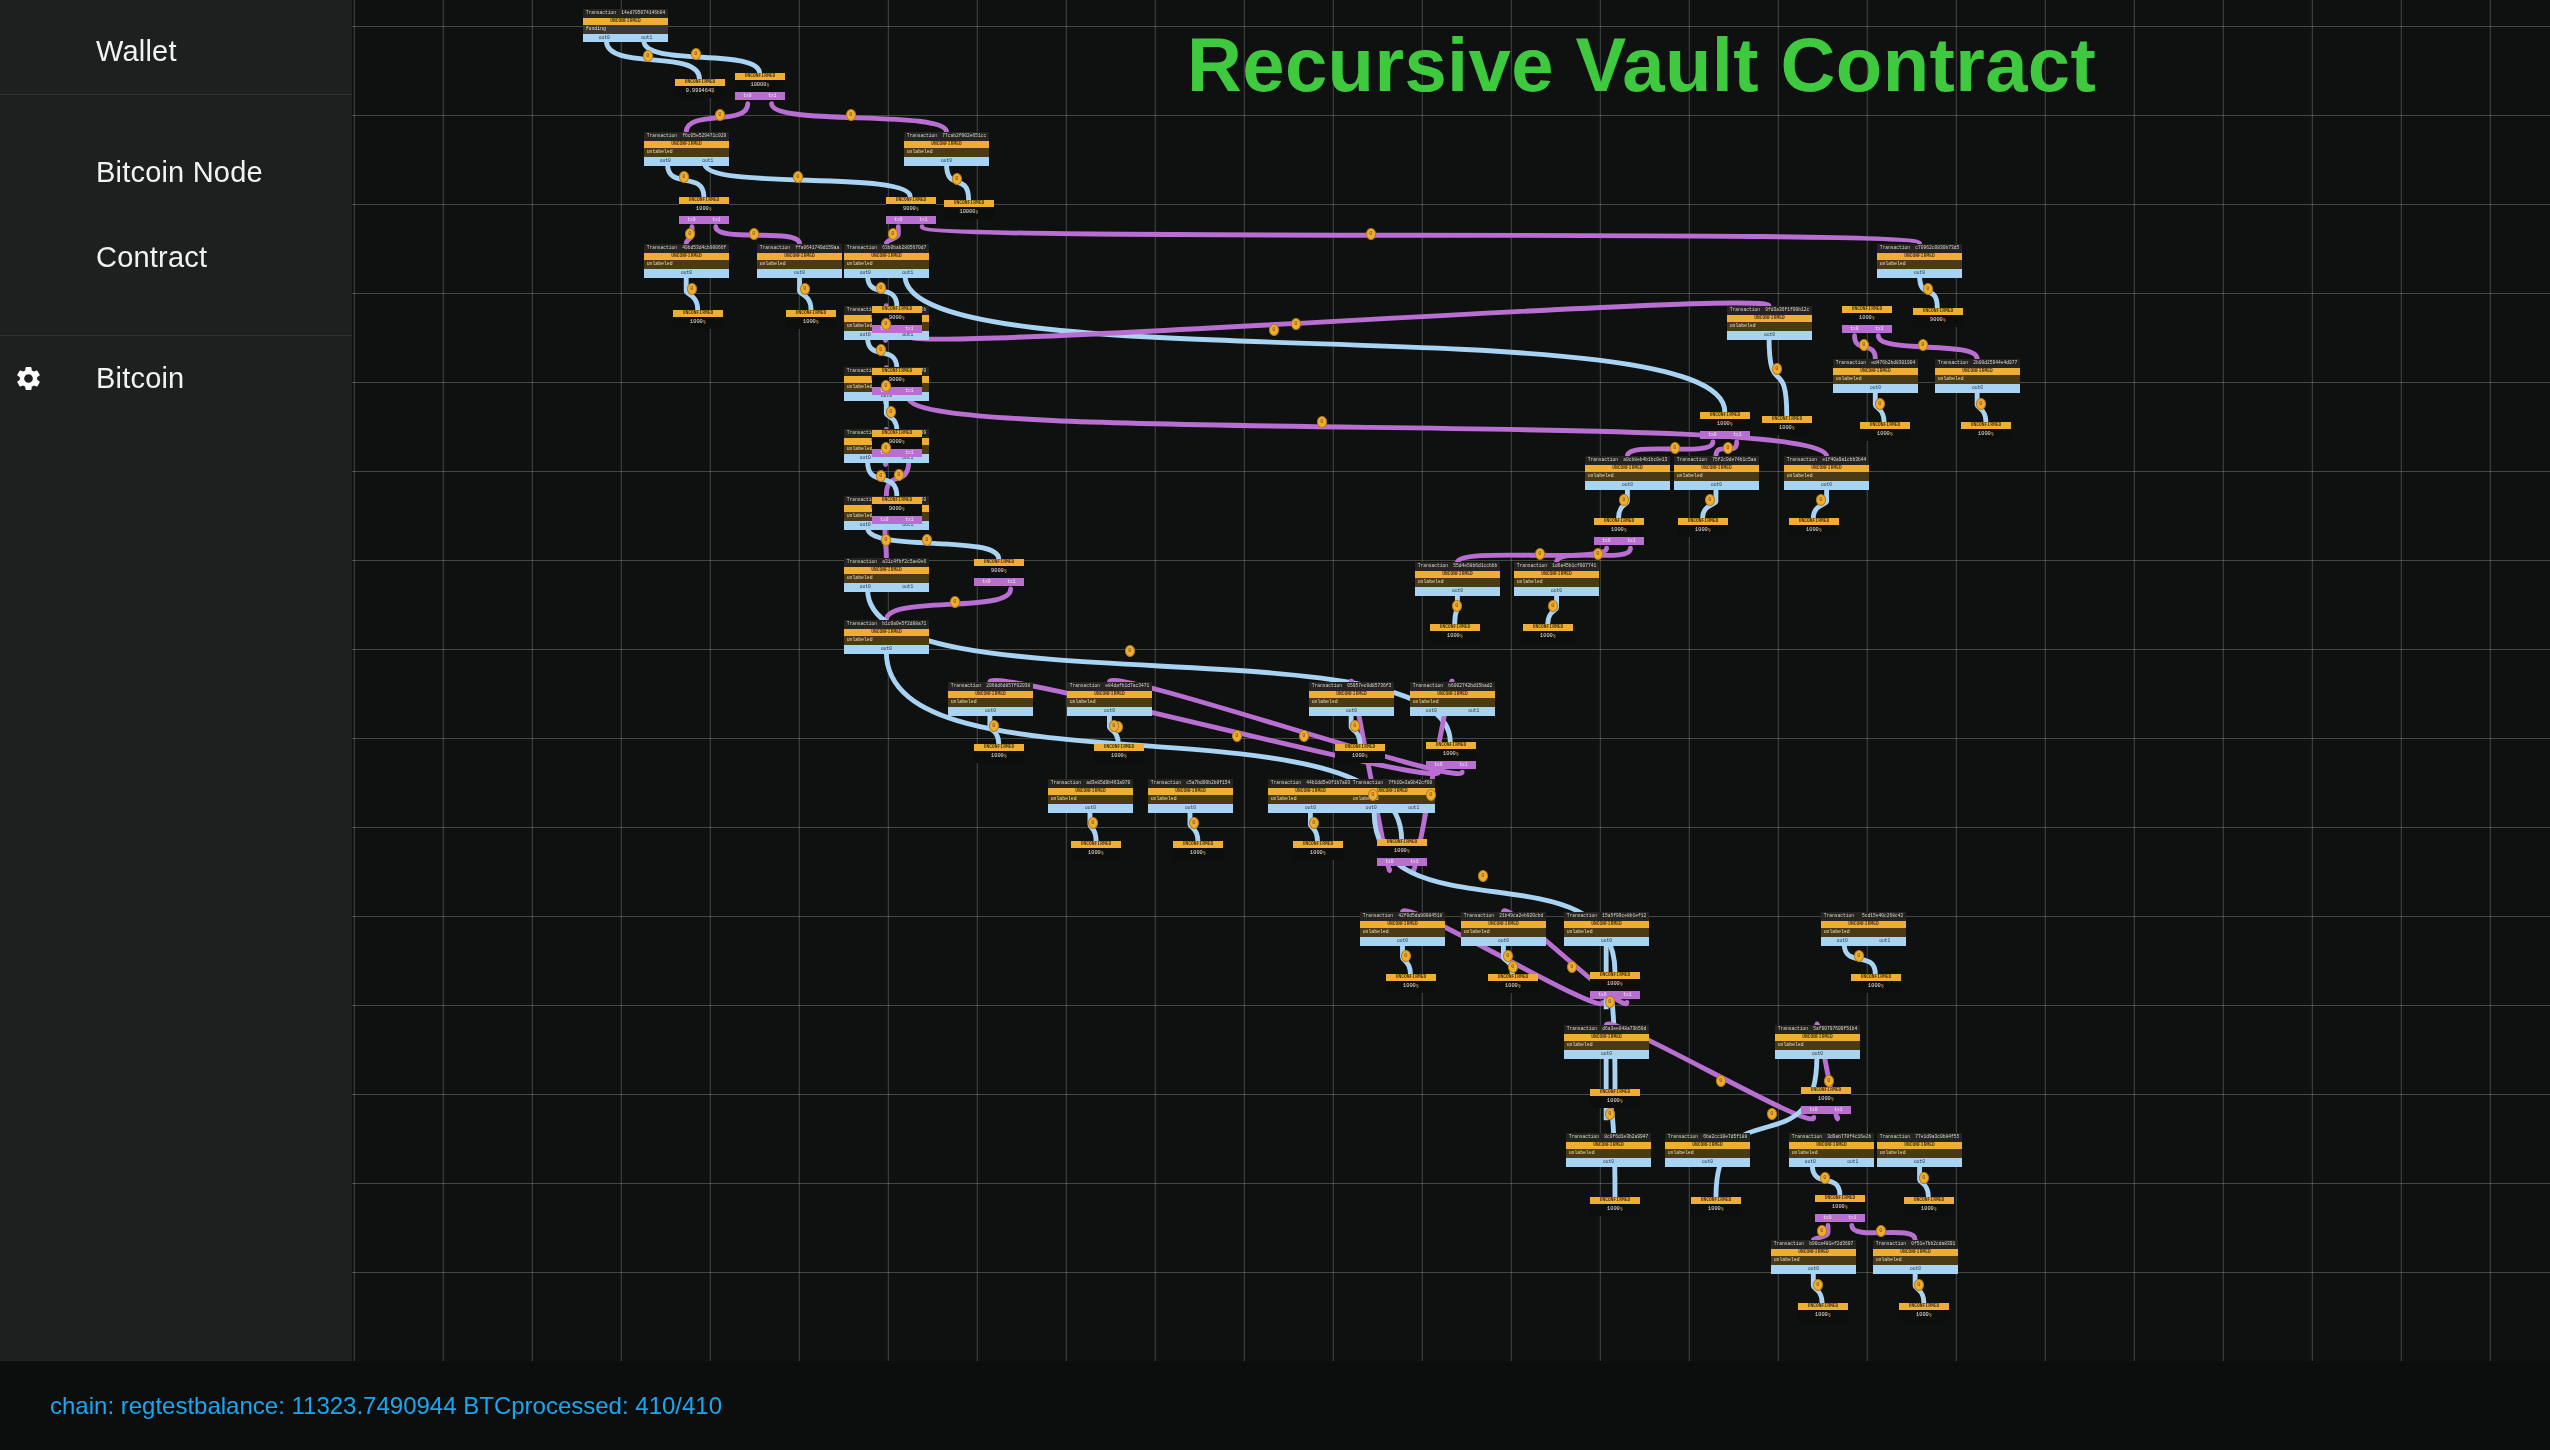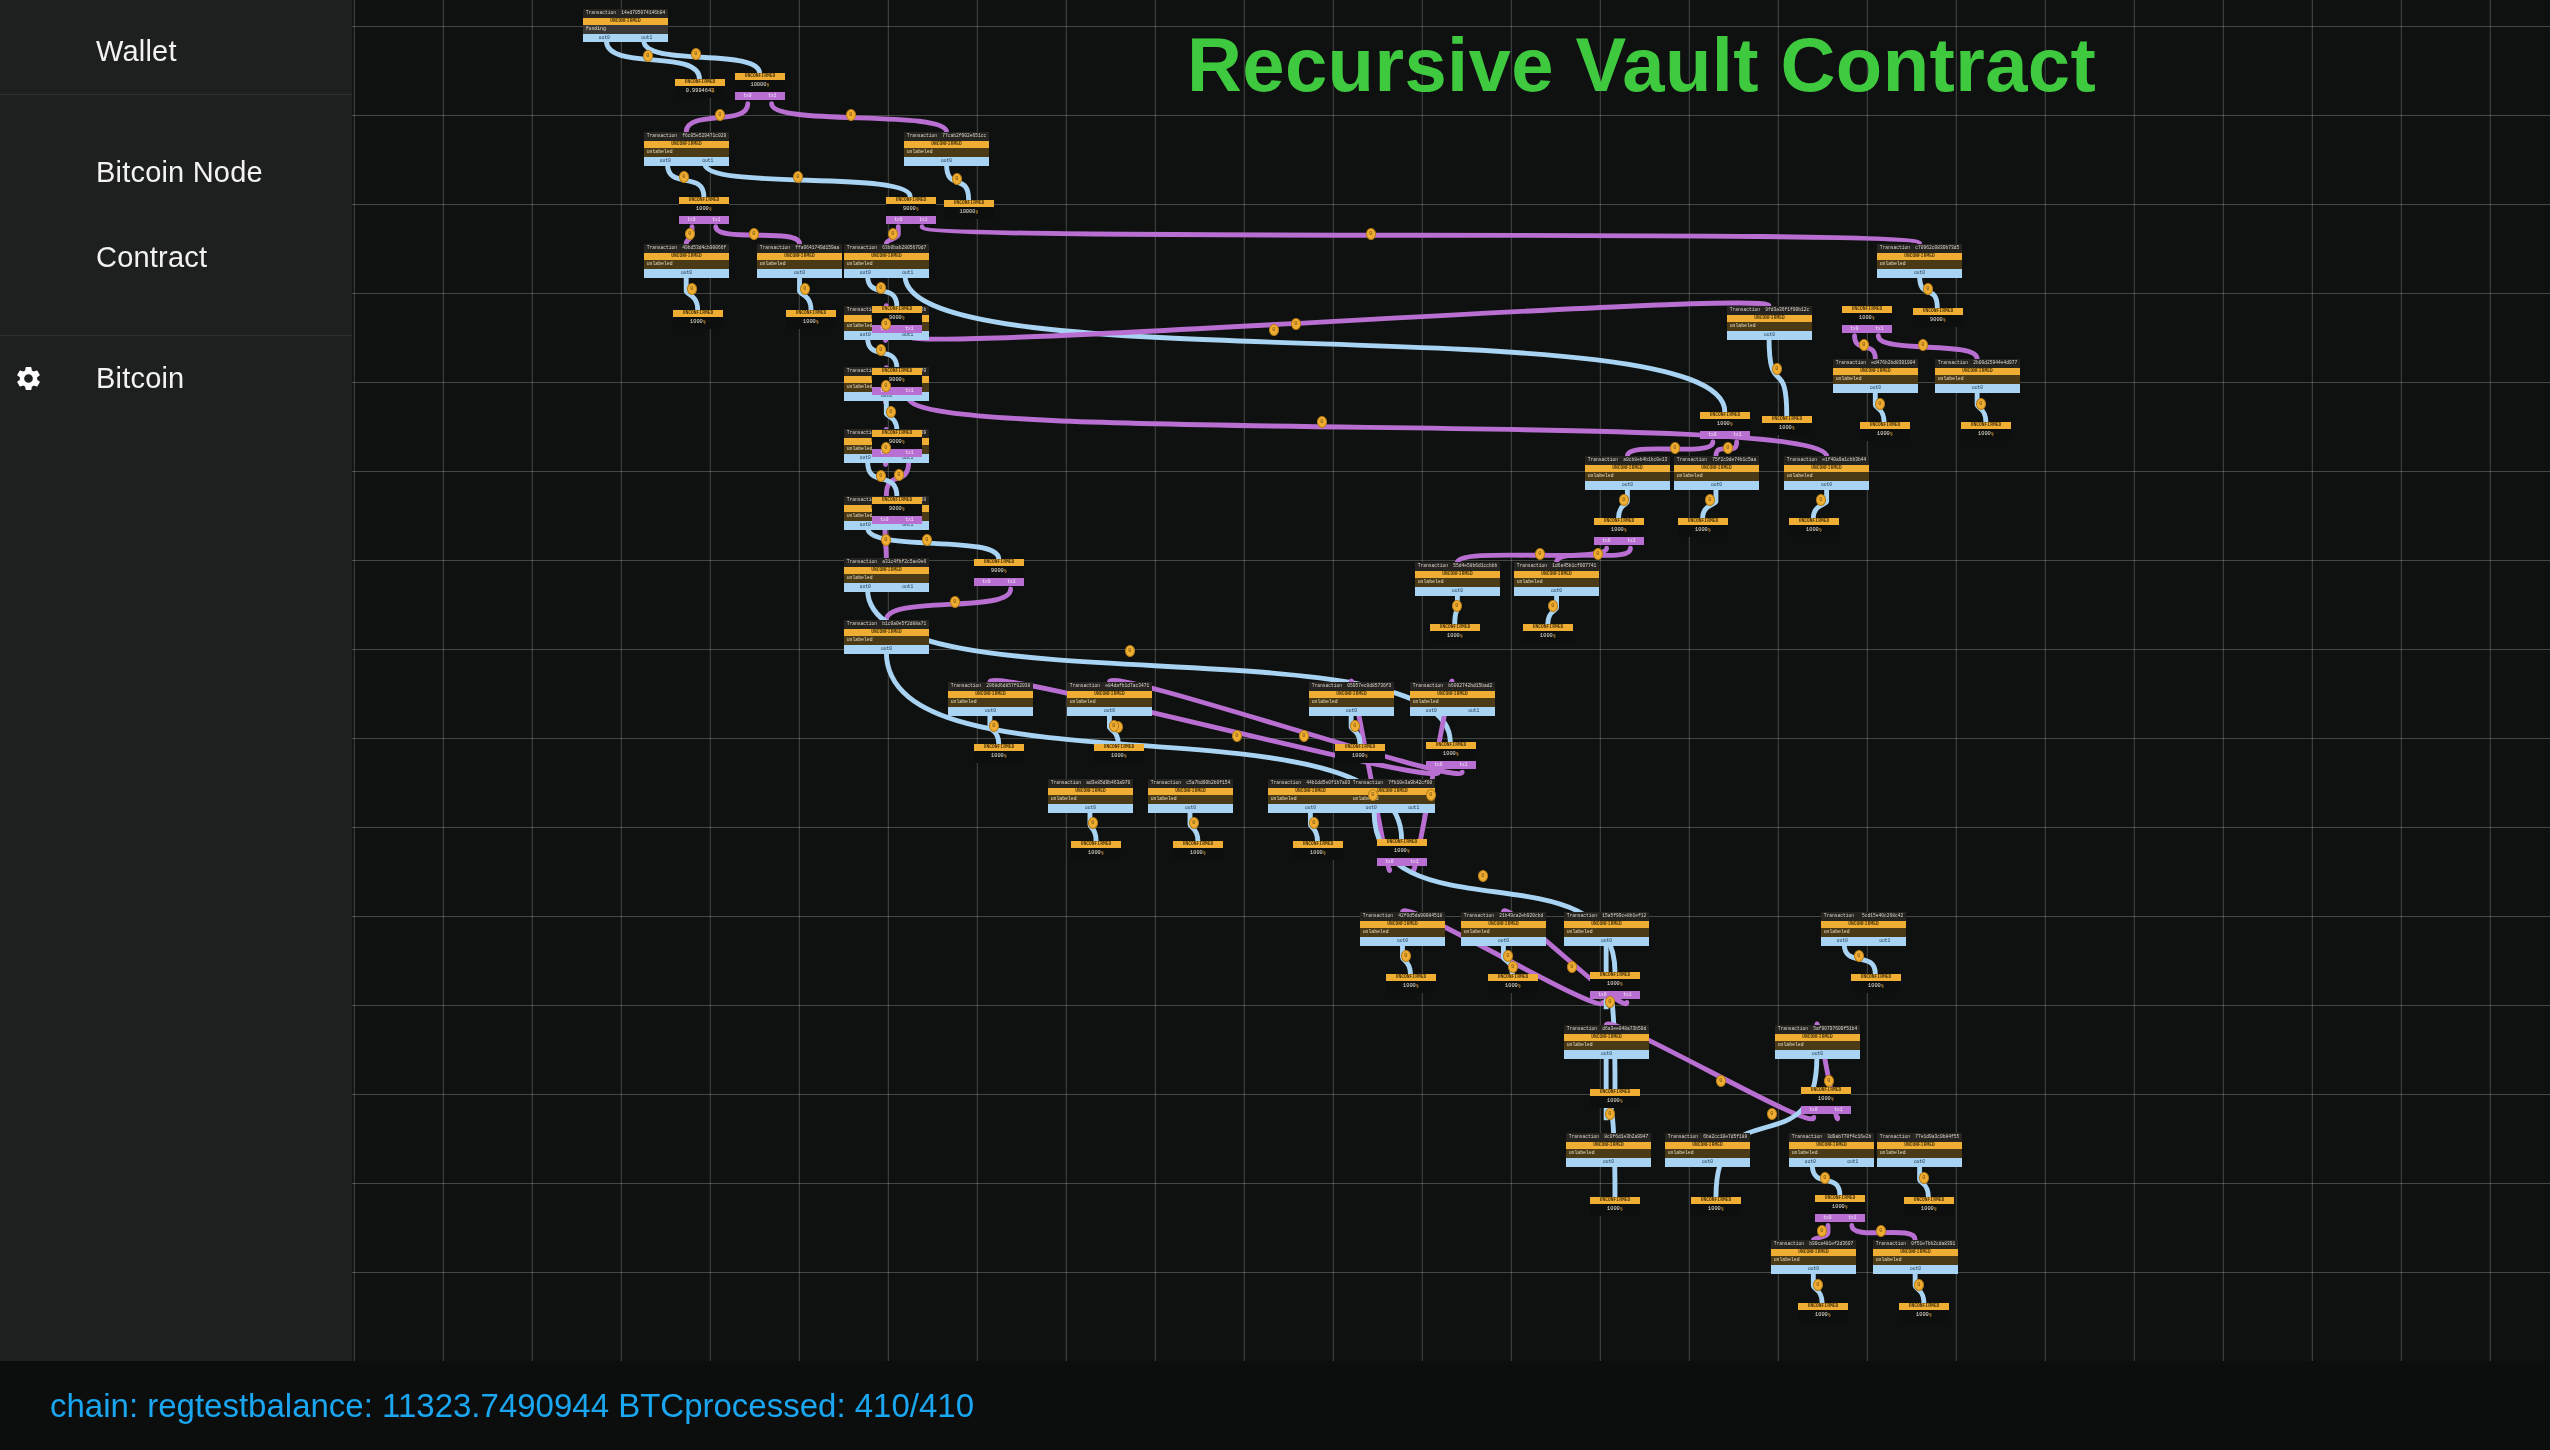--- a/index.html
+++ b/index.html
@@ -170,21 +170,21 @@
   #statusbar {
     position: absolute; left: 0; bottom: 0;
     width: 2550px; height: 89px;
     background: #0c0e0d;
     display: flex; align-items: center;
     z-index: 50;
   }
   #statusbar .sb-text {
     margin-left: 50px;
     color: #1aa6f0;
-    font-size: 33px;
+    font-size: 24px;
     white-space: nowrap;
     font-family: "Liberation Sans", sans-serif;
   }
 </style>
 </head>
 <body>
 
 <div id="app">
 
   <div id="sidebar">

